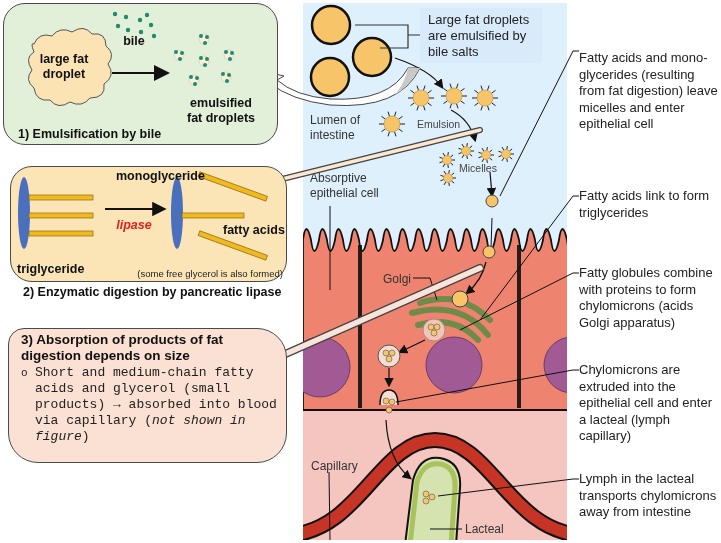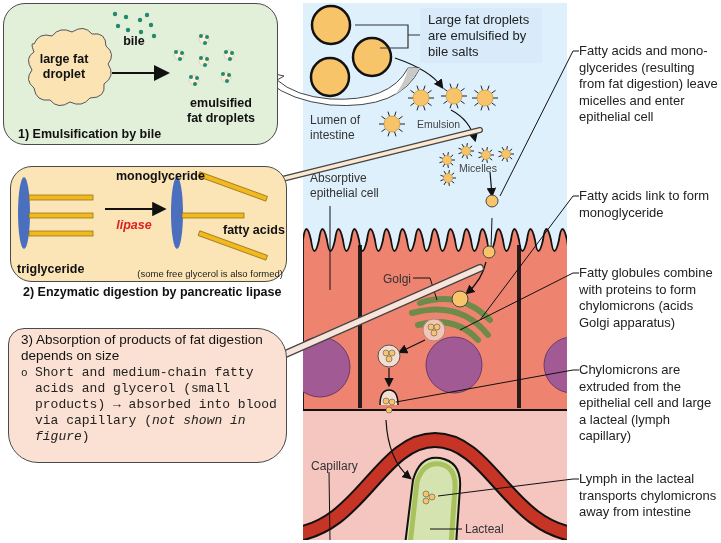--- a/index.html
+++ b/index.html
@@ -4,21 +4,21 @@
 <style>
   html, body { margin:0; padding:0; background:#ffffff; }
   body { width:721px; height:543px; position:relative; overflow:hidden;
          font-family:"Liberation Sans", sans-serif; color:#222; }
   .abs { position:absolute; }
   svg text { font-family:"Liberation Sans", sans-serif; }
   .box { position:absolute; border:1.5px solid #4a4a4a; border-radius:22px; box-sizing:border-box; }
   .b1 { left:3px; top:3px; width:275px; height:142px; background:#e2efd9; }
   .b2 { left:10px; top:166px; width:277px; height:116px; background:#fbe5b6; }
   .b3 { left:8px; top:328px; width:279px; height:135px; background:#fbe1d3; border-radius:16px 30px 30px 30px; }
-  .b3 .title { position:absolute; left:12px; top:3px; font-weight:normal; font-size:13.5px; line-height:16px; color:#111; }
+  .b3 .title { position:absolute; left:12px; top:3px; font-weight:bold; font-size:13.5px; line-height:16px; color:#111; }
   .b3 ul { position:absolute; left:10px; top:36px; margin:0; padding:0; list-style:none; font-size:13px; line-height:16px; width:262px; }
   .b3 li { position:relative; padding-left:16px;font-family:Liberation Mono, monospace; }
   .b3 li::before { content:"o"; position:absolute; left:2px; top:0; font-size:11px; }
   .rtxt { position:absolute; left:579px; font-size:13px; line-height:16.5px; color:#222; width:142px; }
 </style>
 </head>
 <body>
 
 <svg class="abs" style="left:0;top:0" width="721" height="543">
   <defs>
@@ -313,17 +313,17 @@
   </svg>
 </div>
 
 <div class="box b3">
   <div class="title">3) Absorption of products of fat digestion depends on size</div>
   <ul>
     <li><span>Short and medium-chain fatty acids and glycerol (small products) → absorbed into blood via capillary (</span><i>not shown in figure</i><span>)</span></li>
   </ul>
 </div>
 
-<div class="rtxt" style="top:43px">Fatty acids and mono-glycerides (resulting from fat digestion) leave micelles and enter epithelial cell</div>
-<div class="rtxt" style="top:188px">Fatty acids link to form monoglyceride</div>
+<div class="rtxt" style="top:50px">Fatty acids and mono-glycerides (resulting from fat digestion) leave micelles and enter epithelial cell</div>
+<div class="rtxt" style="top:188px">Fatty acids link to form triglycerides</div>
 <div class="rtxt" style="top:265px">Fatty globules combine with proteins to form chylomicrons (acids Golgi apparatus)</div>
-<div class="rtxt" style="top:362px">Chylomicrons are extruded from the epithelial cell and large a lacteal (lymph capillary)</div>
+<div class="rtxt" style="top:362px">Chylomicrons are extruded into the epithelial cell and enter a lacteal (lymph capillary)</div>
 <div class="rtxt" style="top:471px">Lymph in the lacteal transports chylomicrons away from intestine</div>
 
 </body></html>

